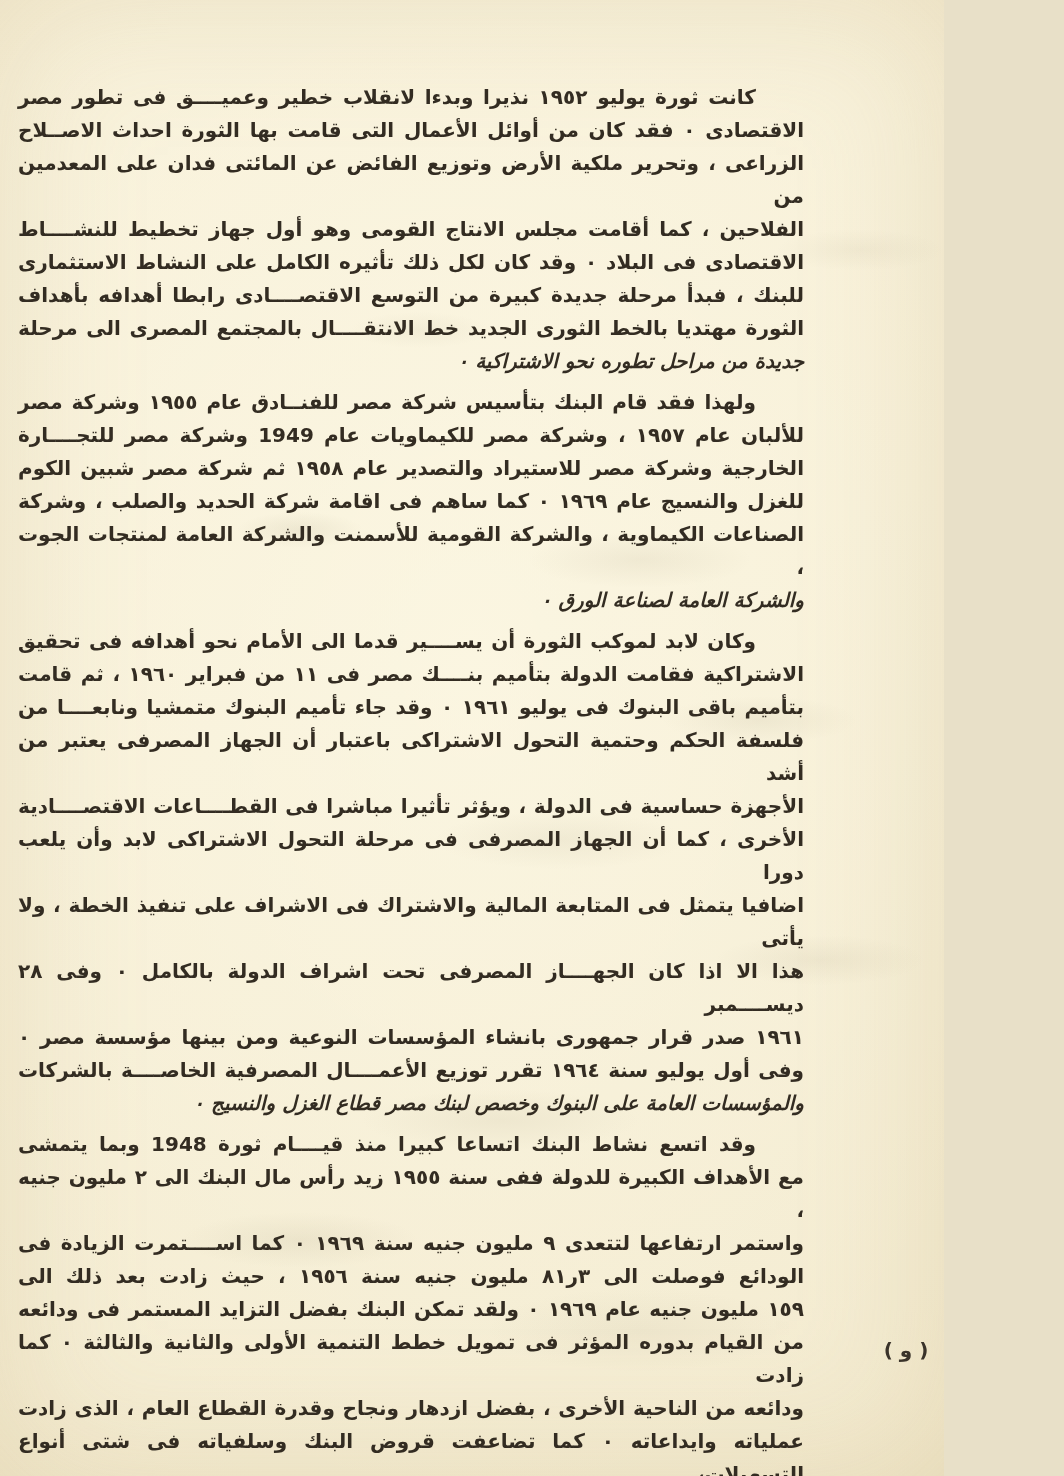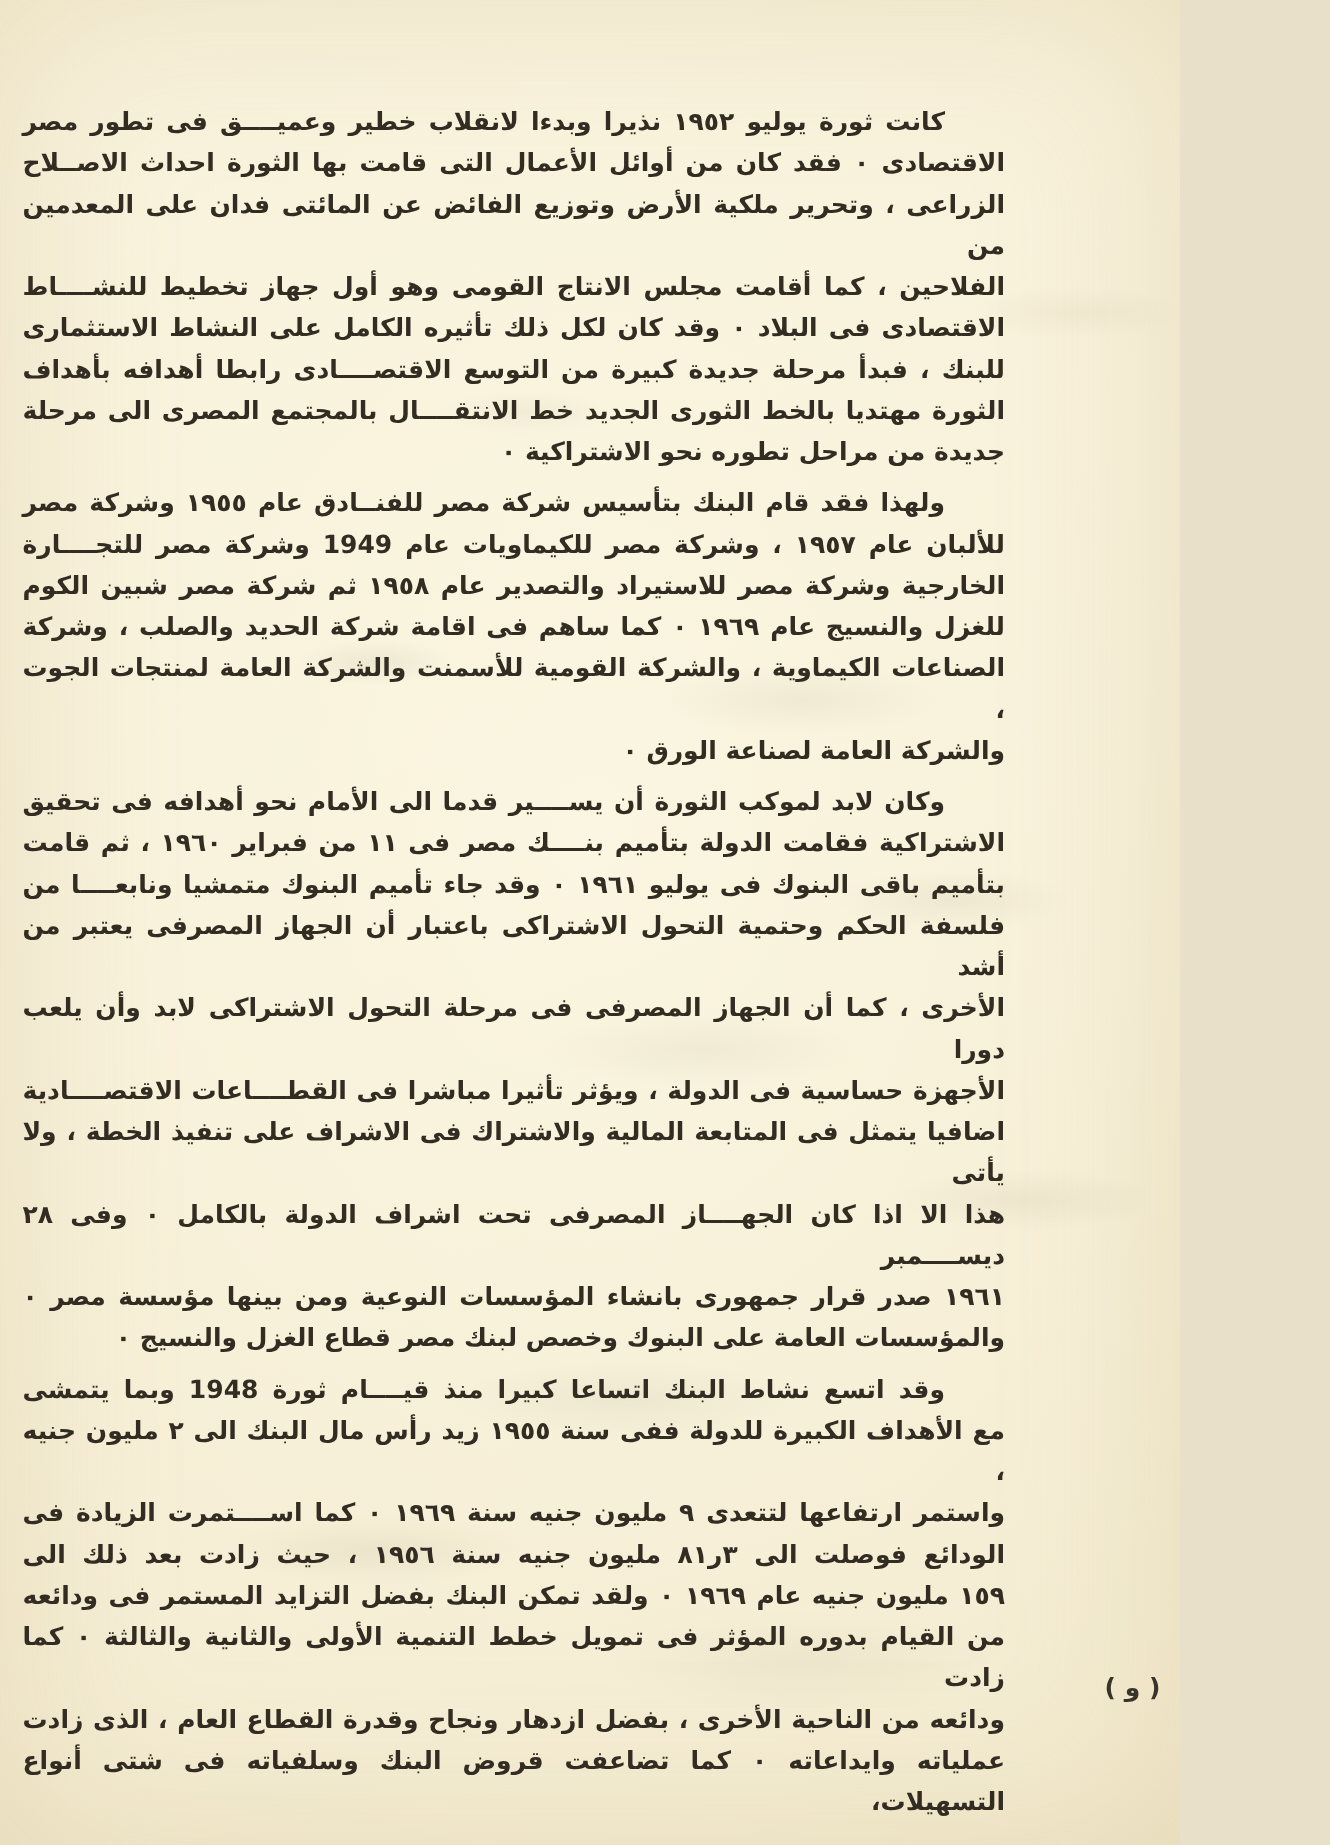--- a/index.html
+++ b/index.html
@@ -47,21 +47,21 @@
     line-height: 33px;
     text-rendering: optimizeLegibility;
   }
   .paragraph { margin: 0 0 8px 0; }
   .line {
     text-align: justify;
     text-align-last: justify;
     min-height: 33px;
   }
   .line.first { padding-right: 48px; }
-  .line.last { text-align-last: right; }
+  .line.last { text-align-last: right; font-style: italic; }
   .page-number {
     position: absolute;
     top: 1338px;
     left: 866px;
     width: 80px;
     direction: rtl;
     color: #3a332a;
     font-weight: 700;
     font-size: 20px;
     letter-spacing: 3px;
@@ -90,25 +90,26 @@
         <div class="line">الخارجية وشركة مصر للاستيراد والتصدير عام ١٩٥٨ ثم شركة مصر شبين الكوم</div>
         <div class="line">للغزل والنسيج عام ١٩٦٩ ٠ كما ساهم فى اقامة شركة الحديد والصلب ، وشركة</div>
         <div class="line">الصناعات الكيماوية ، والشركة القومية للأسمنت والشركة العامة لمنتجات الجوت ،</div>
         <div class="line last">والشركة العامة لصناعة الورق ٠</div>
       </div>
       <div class="paragraph">
         <div class="line first">وكان لابد لموكب الثورة أن يســــير قدما الى الأمام نحو أهدافه فى تحقيق</div>
         <div class="line">الاشتراكية فقامت الدولة بتأميم بنــــك مصر فى ١١ من فبراير ١٩٦٠ ، ثم قامت</div>
         <div class="line">بتأميم باقى البنوك فى يوليو ١٩٦١ ٠ وقد جاء تأميم البنوك متمشيا ونابعــــا من</div>
         <div class="line">فلسفة الحكم وحتمية التحول الاشتراكى باعتبار أن الجهاز المصرفى يعتبر من أشد</div>
+        <div class="line">الأجهزة حساسية فى الدولة ، ويؤثر تأثيرا مباشرا فى القطــــاعات الاقتصــــادية</div>
         <div class="line">الأخرى ، كما أن الجهاز المصرفى فى مرحلة التحول الاشتراكى لابد وأن يلعب دورا</div>
-        <div class="line">الأجهزة حساسية فى الدولة ، ويؤثر تأثيرا مباشرا فى القطــــاعات الاقتصــــادية</div>
         <div class="line">اضافيا يتمثل فى المتابعة المالية والاشتراك فى الاشراف على تنفيذ الخطة ، ولا يأتى</div>
         <div class="line">هذا الا اذا كان الجهــــاز المصرفى تحت اشراف الدولة بالكامل ٠ وفى ٢٨ ديســــمبر</div>
         <div class="line">١٩٦١ صدر قرار جمهورى بانشاء المؤسسات النوعية ومن بينها مؤسسة مصر ٠</div>
+        <div class="line">وفى أول يوليو سنة ١٩٦٤ تقرر توزيع الأعمــــال المصرفية الخاصــــة بالشركات</div>
         <div class="line last">والمؤسسات العامة على البنوك وخصص لبنك مصر قطاع الغزل والنسيج ٠</div>
       </div>
       <div class="paragraph">
         <div class="line first">وقد اتسع نشاط البنك اتساعا كبيرا منذ قيــــام ثورة 1948 وبما يتمشى</div>
         <div class="line">مع الأهداف الكبيرة للدولة ففى سنة ١٩٥٥ زيد رأس مال البنك الى ٢ مليون جنيه ،</div>
         <div class="line">واستمر ارتفاعها لتتعدى ٩ مليون جنيه سنة ١٩٦٩ ٠ كما اســــتمرت الزيادة فى</div>
         <div class="line">الودائع فوصلت الى ٣ر٨١ مليون جنيه سنة ١٩٥٦ ، حيث زادت بعد ذلك الى</div>
         <div class="line">١٥٩ مليون جنيه عام ١٩٦٩ ٠ ولقد تمكن البنك بفضل التزايد المستمر فى ودائعه</div>
         <div class="line">من القيام بدوره المؤثر فى تمويل خطط التنمية الأولى والثانية والثالثة ٠ كما زادت</div>
         <div class="line">ودائعه من الناحية الأخرى ، بفضل ازدهار ونجاح وقدرة القطاع العام ، الذى زادت</div>

